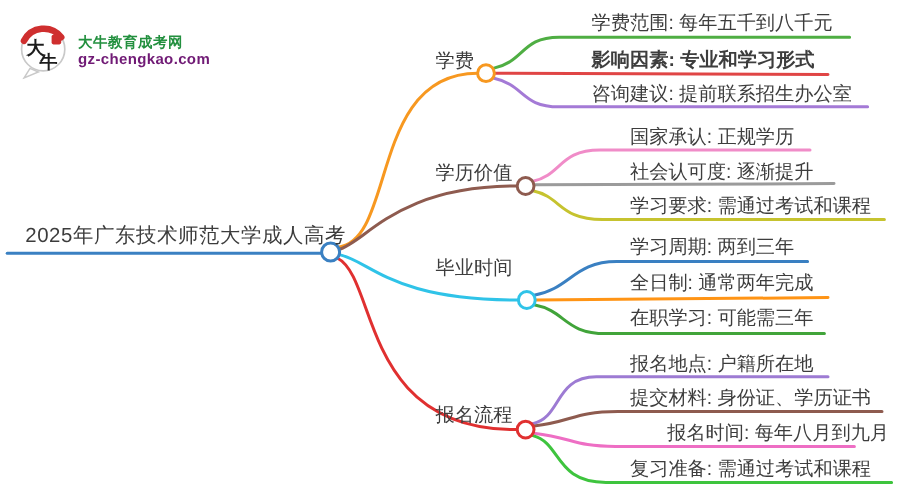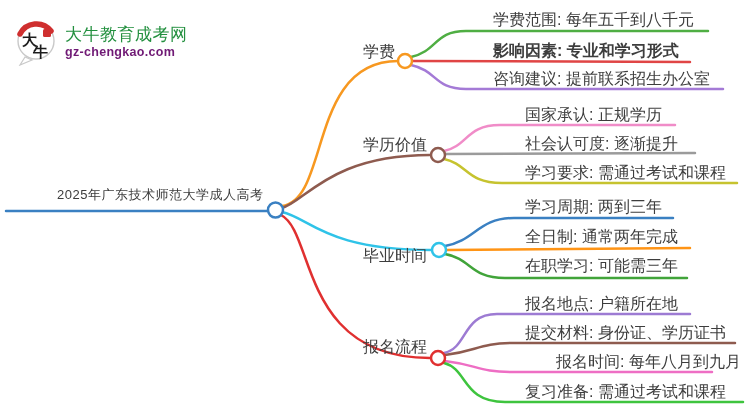--- a/index.html
+++ b/index.html
@@ -1,25 +1,25 @@
 <!DOCTYPE html>
 <html><head>
 <meta charset="utf-8">
 <style>
   html,body{margin:0;padding:0;background:#fff;}
   #canvas{position:relative;width:750px;height:410px;background:#ffffff;overflow:hidden;
           font-family:"Liberation Sans","DejaVu Sans",sans-serif;}
   #lines{position:absolute;left:0;top:0;}
   .lbl{position:absolute;color:#3d3d3d;font-size:16px;line-height:1.05;white-space:nowrap;}
-  .title{font-size:13px;letter-spacing:0.5px;color:#3c3c3c;margin-left:36px;}
+  .title{font-size:17px;letter-spacing:0.5px;color:#3c3c3c;}
   .branch-lbl{font-size:16px;}
   .leaf-lbl{font-size:16px;}
   .logo{position:absolute;left:16px;top:20px;display:flex;align-items:center;}
   .logo-txt{margin-left:7px;}
-  .logo-name{color:#23903f;font-weight:normal;font-size:17px;letter-spacing:0.5px;line-height:1.1;}
+  .logo-name{color:#23903f;font-weight:bold;font-size:12px;letter-spacing:0.5px;line-height:1.1;}
   .logo-url{color:#701a75;font-weight:bold;font-size:12.5px;line-height:1.2;letter-spacing:0.3px;}
 </style>
 </head>
 <body>
 
 <div id="canvas">
 
   <svg id="lines" width="750" height="410" viewBox="0 0 750 410" fill="none" stroke-linecap="round" stroke-width="2.5">
 
     <path d="M6,211 L267,211" stroke="#3a80c2"></path>
@@ -65,21 +65,21 @@
     <div class="logo-txt">
       <div class="logo-name">大牛教育成考网</div>
       <div class="logo-url">gz-chengkao.com</div>
     </div>
   </div>
 
   <div class="lbl title" style="left:21px;top:188px;">2025年广东技术师范大学成人高考</div>
 
   <div class="lbl branch-lbl" style="left:363px;top:44px;">学费</div>
   <div class="lbl branch-lbl" style="left:363px;top:137px;">学历价值</div>
-  <div class="lbl branch-lbl" style="left:363px;top:248px;">毕业时间</div>
+  <div class="lbl branch-lbl" style="left:363px;top:216px;">毕业时间</div>
   <div class="lbl branch-lbl" style="left:363px;top:339px;">报名流程</div>
 
   <div class="lbl leaf-lbl" style="left:493px;top:12px;">学费范围: 每年五千到八千元</div>
   <div class="lbl leaf-lbl" style="left:493px;top:43px;font-weight:bold;">影响因素: 专业和学习形式</div>
   <div class="lbl leaf-lbl" style="left:493px;top:71px;">咨询建议: 提前联系招生办公室</div>
 
   <div class="lbl leaf-lbl" style="left:525px;top:136px;">社会认可度: 逐渐提升</div>
   <div class="lbl leaf-lbl" style="left:525px;top:107px;">国家承认: 正规学历</div>
   <div class="lbl leaf-lbl" style="left:525px;top:165px;">学习要求: 需通过考试和课程</div>
 

